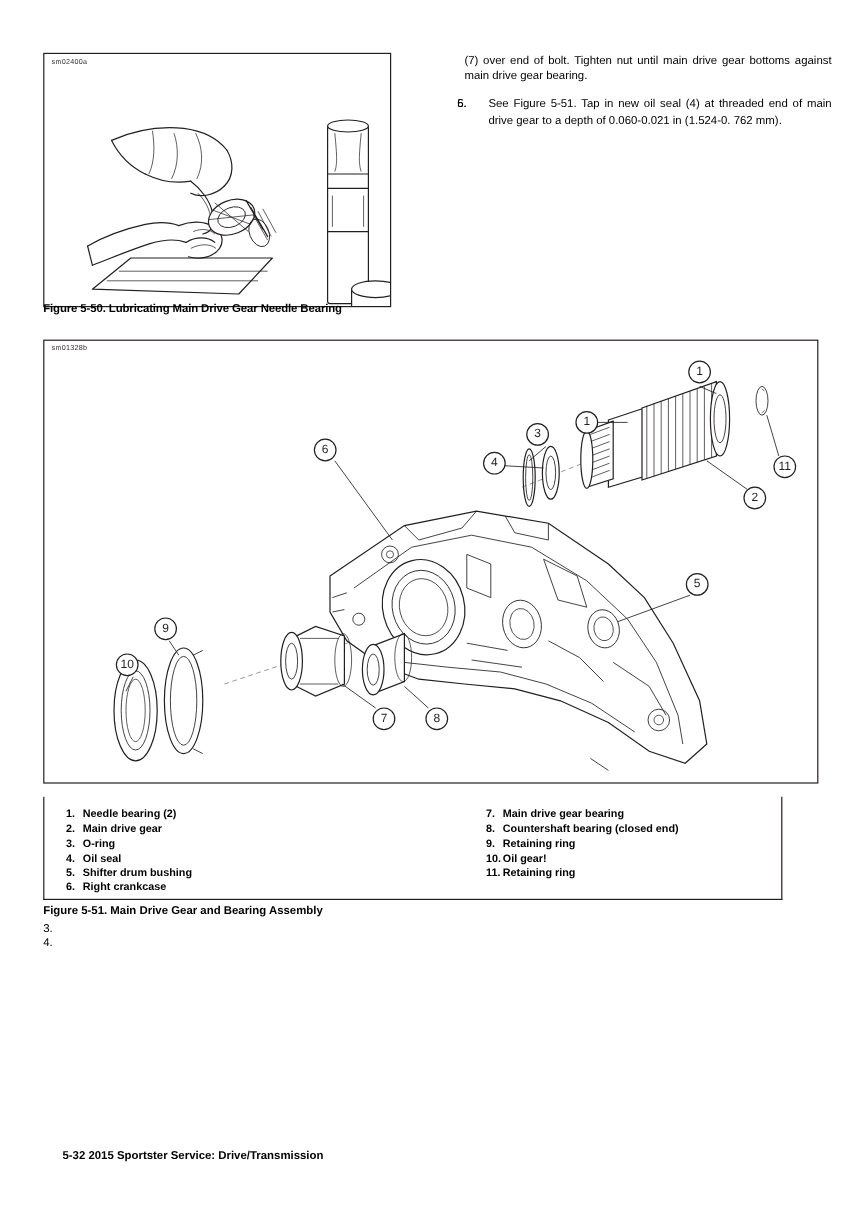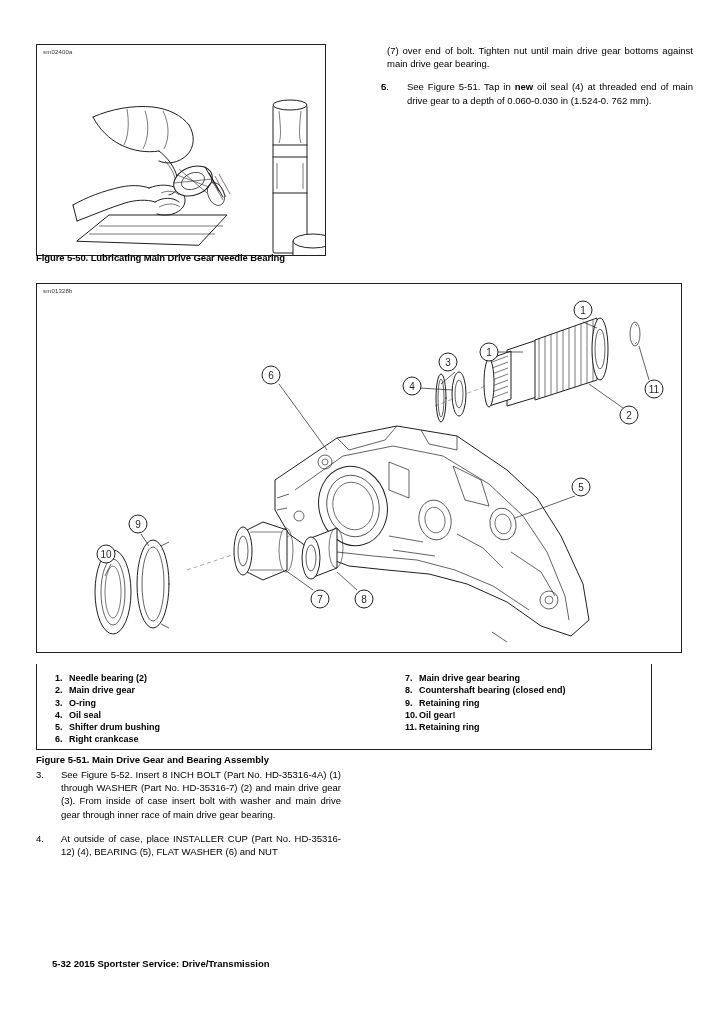--- a/index.html
+++ b/index.html
@@ -71,21 +71,21 @@
   }
   .rtext .num {
     position: absolute;
     left: 0;
     top: 0;
   }
   .cont {
     text-align: justify;
     padding-left: 6px;
   }
-  b { font-weight: bold; }
+  b { font-weight: normal; }
 
   
   .fig51-box {
     position: absolute;
     left: 36px;
     top: 283px;
     width: 646px;
     height: 370px;
     border: 1px solid #231f20;
     box-sizing: border-box;
@@ -227,21 +227,21 @@
 
     <div class="para">
       <div class="hang">
         <span class="num">5.</span>
       </div>
     </div>
 
     <div class="para">
       <div class="hang">
         <span class="num">6.</span>
-        <span>See Figure 5-51. Tap in </span><b>new</b><span> oil seal (4) at threaded end of main drive gear to a depth of 0.060-0.030 in (1.524-0.    762 mm).</span>
+        <span>See Figure 5-51. Tap in </span><b>new</b><span> oil seal (4) at threaded end of main drive gear to a depth of 0.060-0.021 in (1.524-0.    762 mm).</span>
       </div>
     </div>
   </div>
 
   <div class="fig51-box">
     <span class="fig-id">sm01328b</span>
     <svg width="644" height="368" viewBox="0 0 644 368">
 
       <path class="lead dash" d="M398 122 L566 56" opacity="0.55"></path>
       <path class="lead dash" d="M150 286 L300 236" opacity="0.55"></path>
@@ -443,26 +443,24 @@
       <div class="li"><span class="n">11.</span><span>Retaining ring</span></div>
     </div>
   </div>
 
   <div class="fig51-caption">Figure 5-51. Main Drive Gear and Bearing Assembly</div>
 
   <div class="btext">
     <div class="para">
       <div class="hang">
         <span class="num">3.</span>
-        <span>See Figure 5-52. Insert 8 INCH BOLT (Part No. HD-35316-4A) (1) through WASHER (Part No. HD-35316-7) (2) and main drive gear (3). From inside of case insert bolt with washer and main drive gear through inner race of main drive gear bearing.</span>
       </div>
     </div>
     <div class="para">
       <div class="hang">
         <span class="num">4.</span>
-        <span>At outside of case, place INSTALLER CUP (Part No. HD-35316-12) (4), BEARING (5), FLAT WASHER (6) and NUT</span>
       </div>
     </div>
   </div>
 
   <div class="footer">5-32 2015 Sportster Service: Drive/Transmission</div>
 
 </div>
 
 </body></html>

